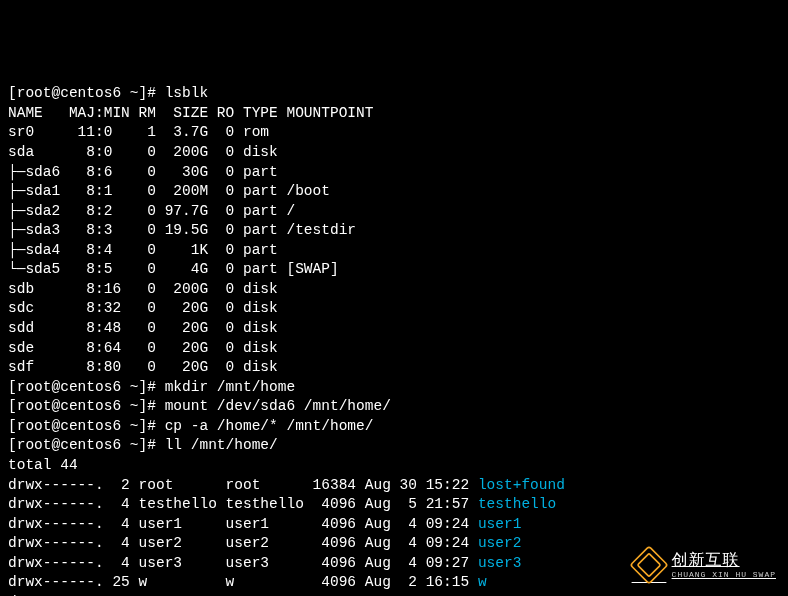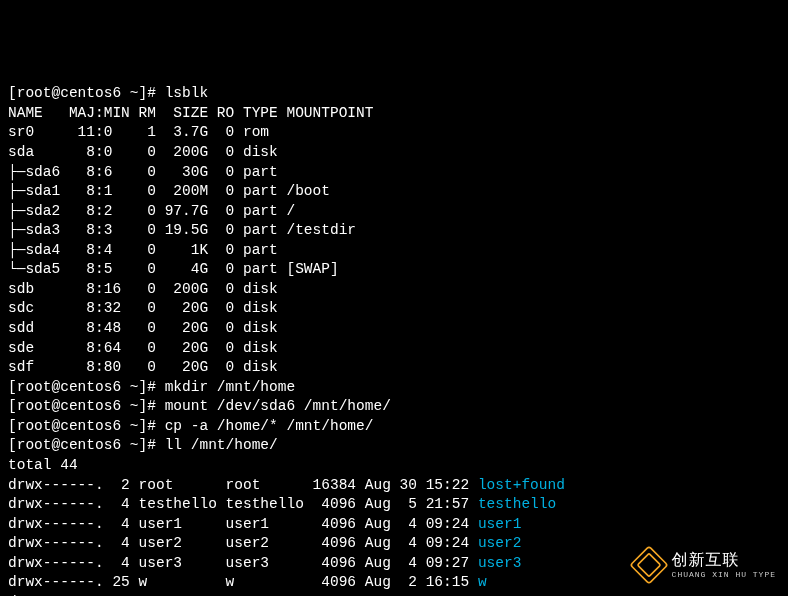--- a/index.html
+++ b/index.html
@@ -17,20 +17,21 @@
       white-space: pre;
     }
     .cyan { color: #00b0e0; font-weight: normal; }
     .watermark {
       position: absolute;
       right: 12px;
       bottom: 14px;
       display: flex;
       align-items: center;
       gap: 6px;
+      text-decoration: underline;
     }
     .watermark-logo {
       width: 34px;
       height: 34px;
       position: relative;
     }
     .watermark-logo .outer {
       position: absolute;
       inset: 0;
       border: 2px solid #f5a623;
@@ -68,18 +69,18 @@
 
 <div id="terminal"><span class="line">[root@centos6 ~]# lsblk</span><span class="line">NAME   MAJ:MIN RM  SIZE RO TYPE MOUNTPOINT</span><span class="line">sr0     11:0    1  3.7G  0 rom  </span><span class="line">sda      8:0    0  200G  0 disk </span><span class="line">├─sda6   8:6    0   30G  0 part </span><span class="line">├─sda1   8:1    0  200M  0 part /boot</span><span class="line">├─sda2   8:2    0 97.7G  0 part /</span><span class="line">├─sda3   8:3    0 19.5G  0 part /testdir</span><span class="line">├─sda4   8:4    0    1K  0 part </span><span class="line">└─sda5   8:5    0    4G  0 part [SWAP]</span><span class="line">sdb      8:16   0  200G  0 disk </span><span class="line">sdc      8:32   0   20G  0 disk </span><span class="line">sdd      8:48   0   20G  0 disk </span><span class="line">sde      8:64   0   20G  0 disk </span><span class="line">sdf      8:80   0   20G  0 disk </span><span class="line">[root@centos6 ~]# mkdir /mnt/home</span><span class="line">[root@centos6 ~]# mount /dev/sda6 /mnt/home/</span><span class="line">[root@centos6 ~]# cp -a /home/* /mnt/home/</span><span class="line">[root@centos6 ~]# ll /mnt/home/</span><span class="line">total 44</span><span class="line">drwx------.  2 root      root      16384 Aug 30 15:22 <span class="cyan">lost+found</span></span><span class="line">drwx------.  4 testhello testhello  4096 Aug  5 21:57 <span class="cyan">testhello</span></span><span class="line">drwx------.  4 user1     user1      4096 Aug  4 09:24 <span class="cyan">user1</span></span><span class="line">drwx------.  4 user2     user2      4096 Aug  4 09:24 <span class="cyan">user2</span></span><span class="line">drwx------.  4 user3     user3      4096 Aug  4 09:27 <span class="cyan">user3</span></span><span class="line">drwx------. 25 w         w          4096 Aug  2 16:15 <span class="cyan">w</span></span><span class="line">drwx------.  4 root      wan        4096 Aug  2 15:38 <span class="cyan">wan</span></span></div>
 
 <div class="watermark">
   <div class="watermark-logo">
     <div class="outer"></div>
     <div class="inner"></div>
   </div>
   <div class="watermark-text">
     <span class="top">创新互联</span>
-    <span class="bottom">CHUANG XIN HU TYPE</span>
+    <span class="bottom">CHUANG XIN HU SWAP</span>
   </div>
 </div>
 
 
 
 
 </body></html>

